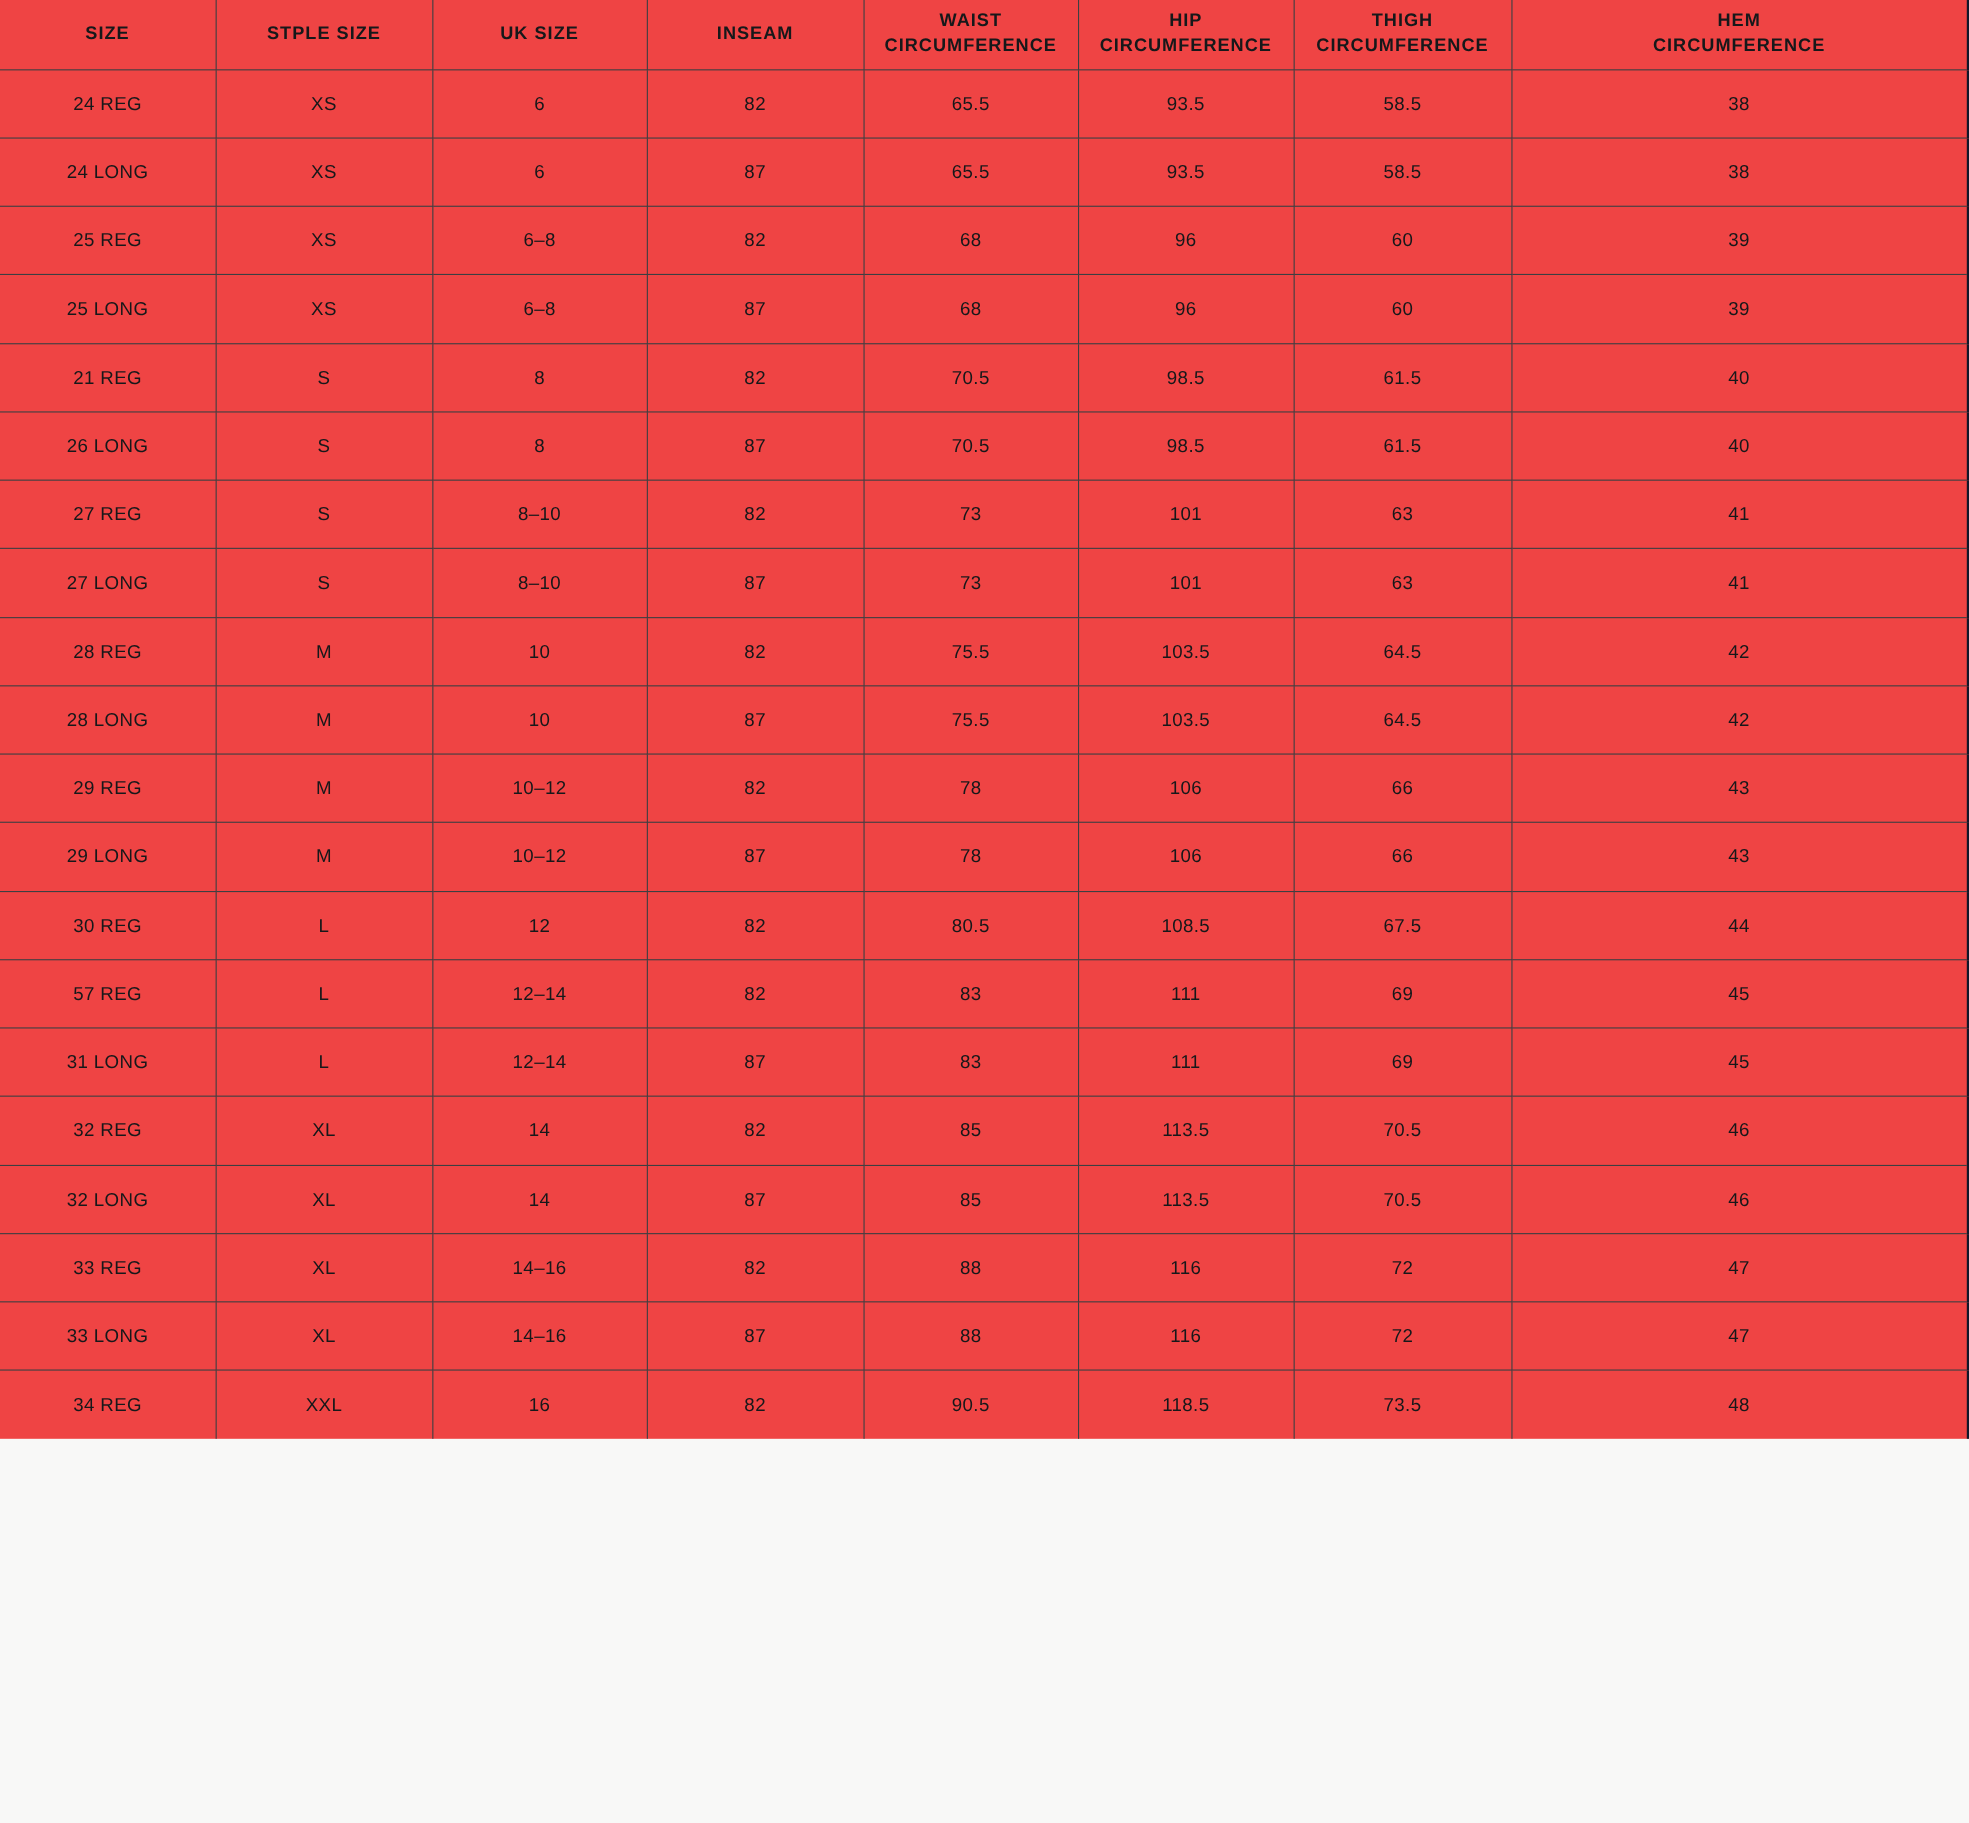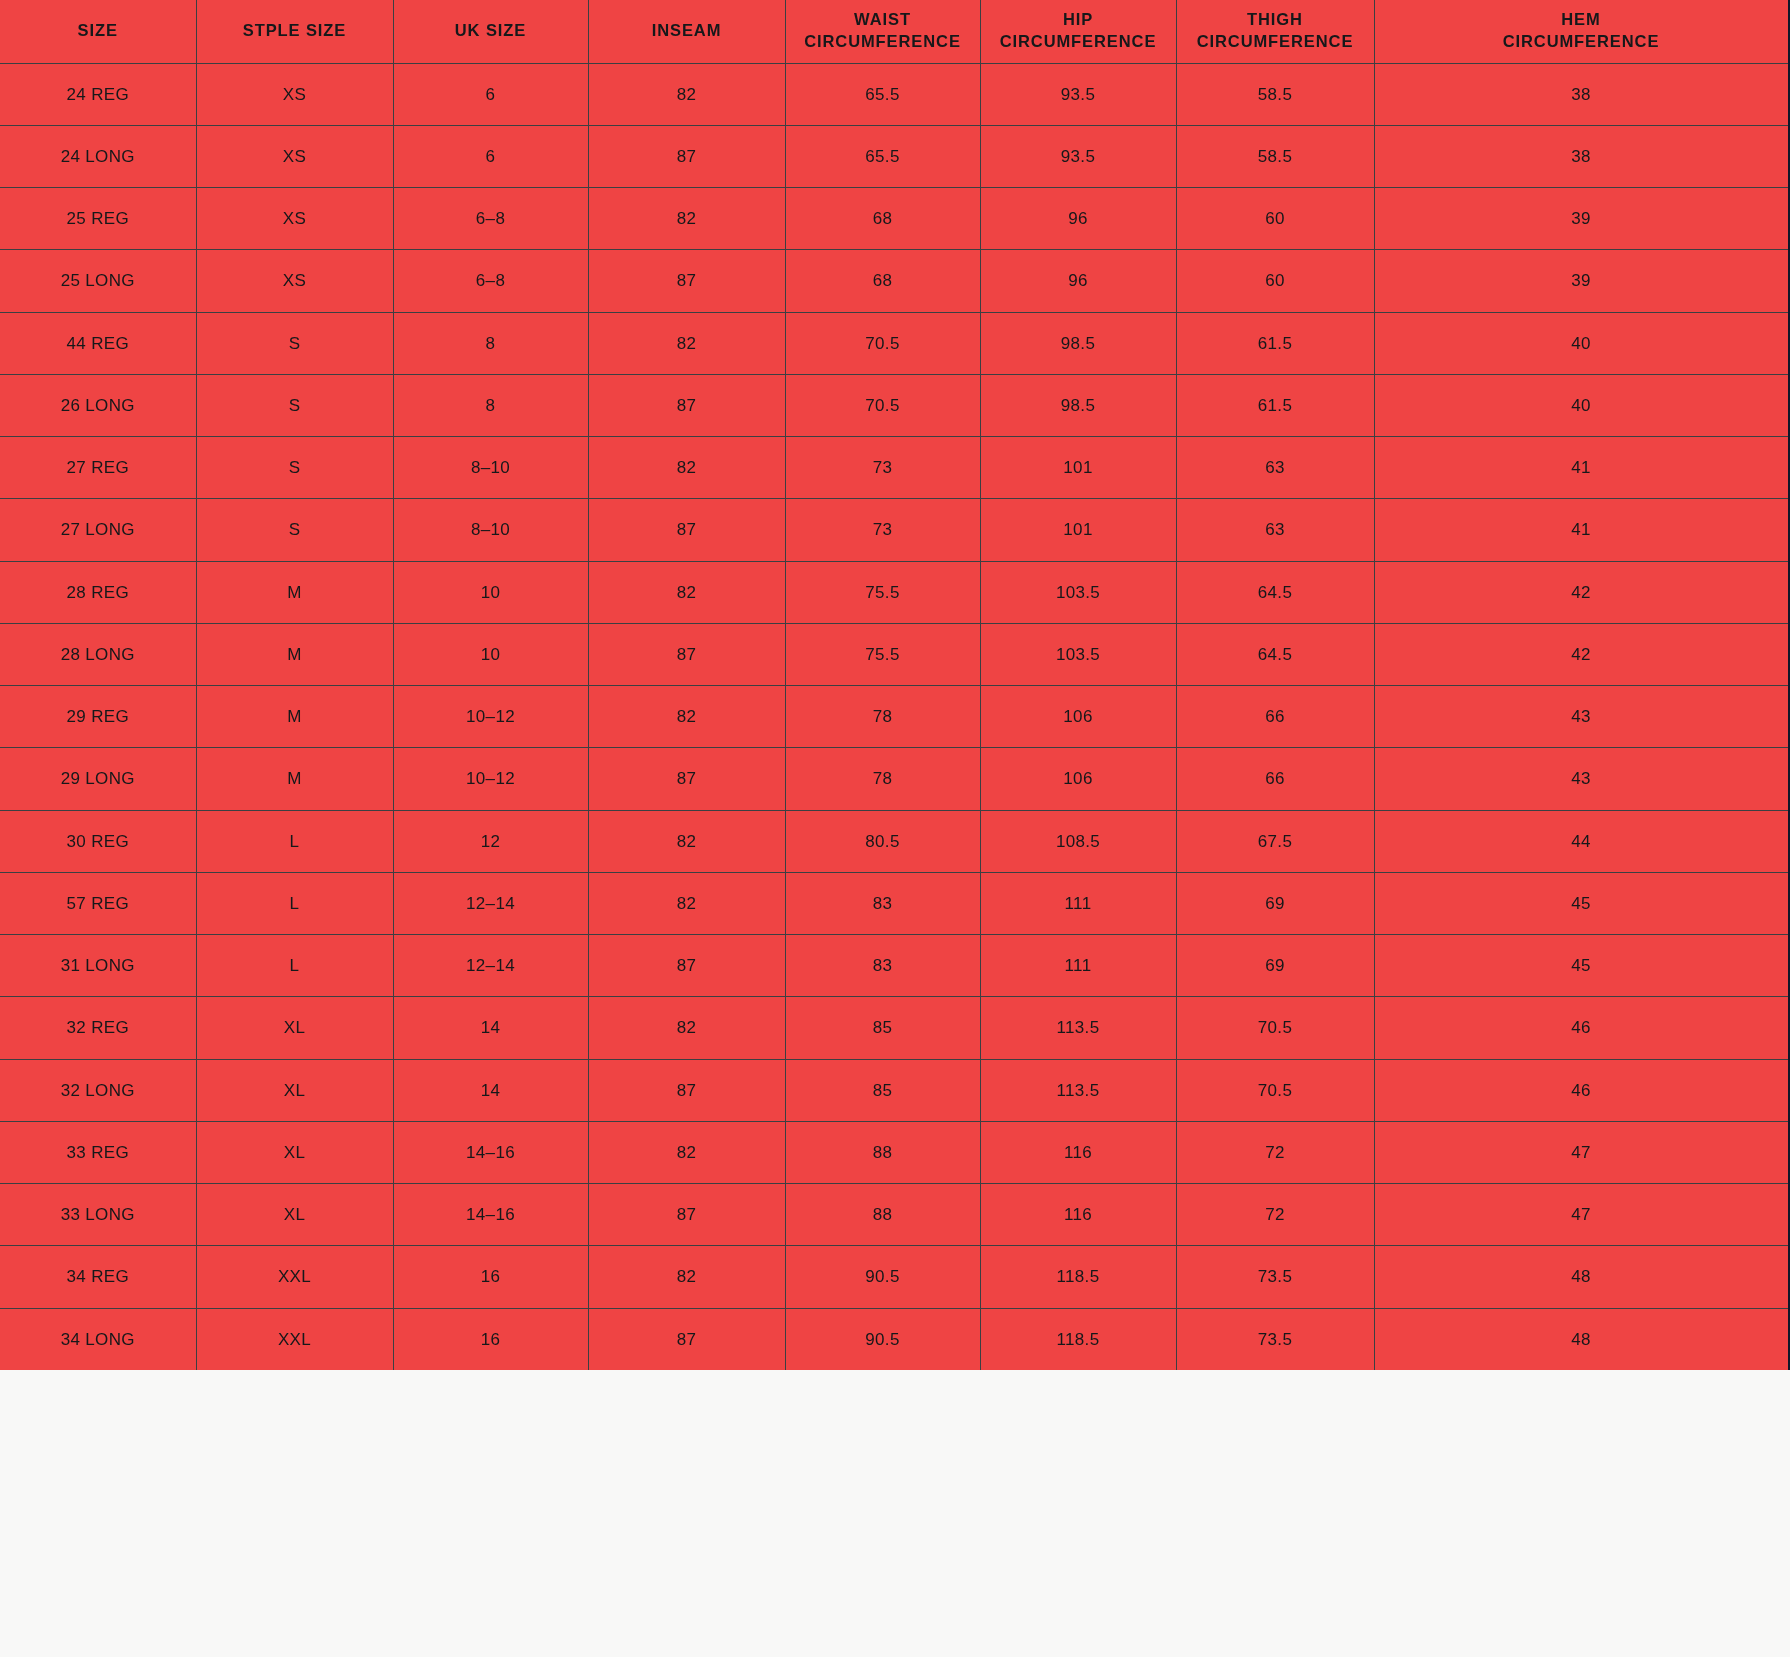--- a/index.html
+++ b/index.html
@@ -156,21 +156,21 @@
         <td>25 LONG</td>
         <td>XS</td>
         <td>6–8</td>
         <td>87</td>
         <td>68</td>
         <td>96</td>
         <td>60</td>
         <td>39</td>
       </tr>
       <tr>
-        <td>44 REG</td>
+        <td>21 REG</td>
         <td>S</td>
         <td>8</td>
         <td>82</td>
         <td>70.5</td>
         <td>98.5</td>
         <td>61.5</td>
         <td>40</td>
       </tr>
       <tr>
         <td>26 LONG</td>
@@ -315,24 +315,14 @@
       <tr>
         <td>34 REG</td>
         <td>XXL</td>
         <td>16</td>
         <td>82</td>
         <td>90.5</td>
         <td>118.5</td>
         <td>73.5</td>
         <td>48</td>
       </tr>
-      <tr>
-        <td>34 LONG</td>
-        <td>XXL</td>
-        <td>16</td>
-        <td>87</td>
-        <td>90.5</td>
-        <td>118.5</td>
-        <td>73.5</td>
-        <td>48</td>
-      </tr>
     </tbody>
 </table>
 
 </body></html>

